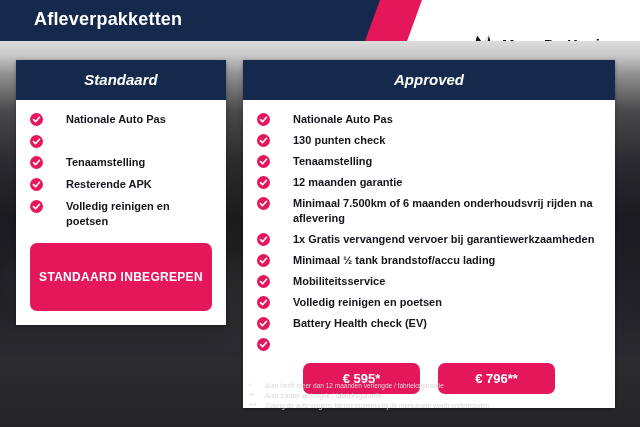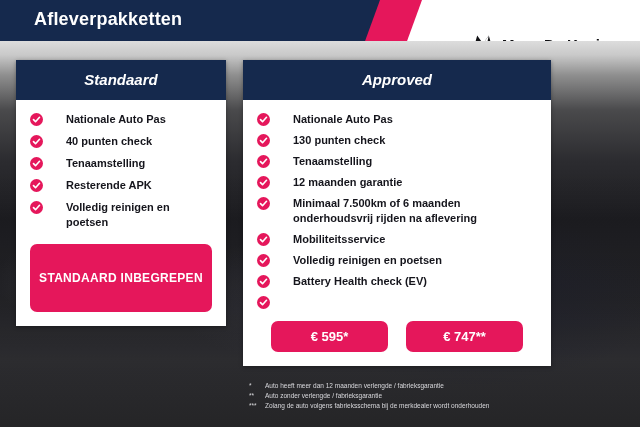--- a/index.html
+++ b/index.html
@@ -101,21 +101,21 @@
     letter-spacing: -0.1px;
   }
 
   
   .card {
     position: absolute;
     background: #ffffff;
     box-shadow: 0 1px 4px rgba(0,0,0,0.35);
   }
   .card-standard { left: 16px; top: 60px; width: 210px; }
-  .card-approved { left: 243px; top: 60px; width: 308px; }
+  .card-approved { left: 243px; top: 60px; width: 372px; }
 
   .card-head {
     background: #15294d;
     color: #ffffff;
     text-align: center;
     font-size: 15px;
     font-weight: bold;
     padding: 11px 6px 12px 6px;
     font-style: italic;
   }
@@ -240,21 +240,20 @@
               <circle cx="8" cy="8" r="8" fill="#e5175b"></circle>
               <path d="M4.3 8.2 L6.8 10.7 L11.7 5.3" stroke="#ffffff" stroke-width="2" fill="none" stroke-linecap="round" stroke-linejoin="round"></path>
             </svg>
           <span class="feature-text">Nationale Auto Pas</span>
         </li>
         <li>
           <svg class="check-icon" viewBox="0 0 16 16">
               <circle cx="8" cy="8" r="8" fill="#e5175b"></circle>
               <path d="M4.3 8.2 L6.8 10.7 L11.7 5.3" stroke="#ffffff" stroke-width="2" fill="none" stroke-linecap="round" stroke-linejoin="round"></path>
             </svg>
-          <span class="feature-text">40 punten check</span>
         </li>
         <li>
           <svg class="check-icon" viewBox="0 0 16 16">
               <circle cx="8" cy="8" r="8" fill="#e5175b"></circle>
               <path d="M4.3 8.2 L6.8 10.7 L11.7 5.3" stroke="#ffffff" stroke-width="2" fill="none" stroke-linecap="round" stroke-linejoin="round"></path>
             </svg>
           <span class="feature-text">Tenaamstelling</span>
         </li>
         <li>
           <svg class="check-icon" viewBox="0 0 16 16">
@@ -312,20 +311,34 @@
               <circle cx="8" cy="8" r="8" fill="#e5175b"></circle>
               <path d="M4.3 8.2 L6.8 10.7 L11.7 5.3" stroke="#ffffff" stroke-width="2" fill="none" stroke-linecap="round" stroke-linejoin="round"></path>
             </svg>
           <span class="feature-text">Minimaal 7.500km of 6 maanden onderhoudsvrij rijden na aflevering</span>
         </li>
         <li>
           <svg class="check-icon" viewBox="0 0 16 16">
               <circle cx="8" cy="8" r="8" fill="#e5175b"></circle>
               <path d="M4.3 8.2 L6.8 10.7 L11.7 5.3" stroke="#ffffff" stroke-width="2" fill="none" stroke-linecap="round" stroke-linejoin="round"></path>
             </svg>
+          <span class="feature-text">1x Gratis vervangend vervoer bij garantiewerkzaamheden</span>
+        </li>
+        <li>
+          <svg class="check-icon" viewBox="0 0 16 16">
+              <circle cx="8" cy="8" r="8" fill="#e5175b"></circle>
+              <path d="M4.3 8.2 L6.8 10.7 L11.7 5.3" stroke="#ffffff" stroke-width="2" fill="none" stroke-linecap="round" stroke-linejoin="round"></path>
+            </svg>
+          <span class="feature-text">Minimaal ½ tank brandstof/accu lading</span>
+        </li>
+        <li>
+          <svg class="check-icon" viewBox="0 0 16 16">
+              <circle cx="8" cy="8" r="8" fill="#e5175b"></circle>
+              <path d="M4.3 8.2 L6.8 10.7 L11.7 5.3" stroke="#ffffff" stroke-width="2" fill="none" stroke-linecap="round" stroke-linejoin="round"></path>
+            </svg>
           <span class="feature-text">Mobiliteitsservice</span>
         </li>
         <li>
           <svg class="check-icon" viewBox="0 0 16 16">
               <circle cx="8" cy="8" r="8" fill="#e5175b"></circle>
               <path d="M4.3 8.2 L6.8 10.7 L11.7 5.3" stroke="#ffffff" stroke-width="2" fill="none" stroke-linecap="round" stroke-linejoin="round"></path>
             </svg>
           <span class="feature-text">Volledig reinigen en poetsen</span>
         </li>
         <li>
@@ -337,21 +350,21 @@
         </li>
         <li>
           <svg class="check-icon" viewBox="0 0 16 16">
               <circle cx="8" cy="8" r="8" fill="#e5175b"></circle>
               <path d="M4.3 8.2 L6.8 10.7 L11.7 5.3" stroke="#ffffff" stroke-width="2" fill="none" stroke-linecap="round" stroke-linejoin="round"></path>
             </svg>
         </li>
       </ul>
       <div class="price-row">
         <button class="price-btn">€ 595*</button>
-        <button class="price-btn">€ 747**</button>
+        <button class="price-btn">€ 796**</button>
       </div>
     </div>
   </div>
 
   <div class="footnotes">
     <div class="footnote">
       <span class="fn-mark">*</span>
       <span class="fn-text">Auto heeft meer dan 12 maanden verlengde / fabrieksgarantie</span>
     </div>
     <div class="footnote">

